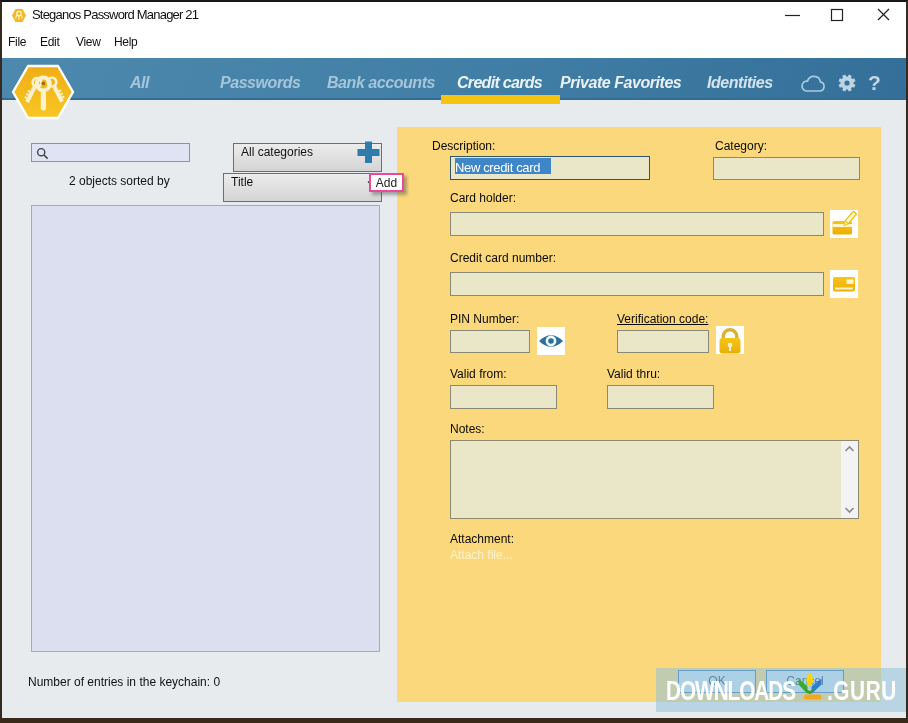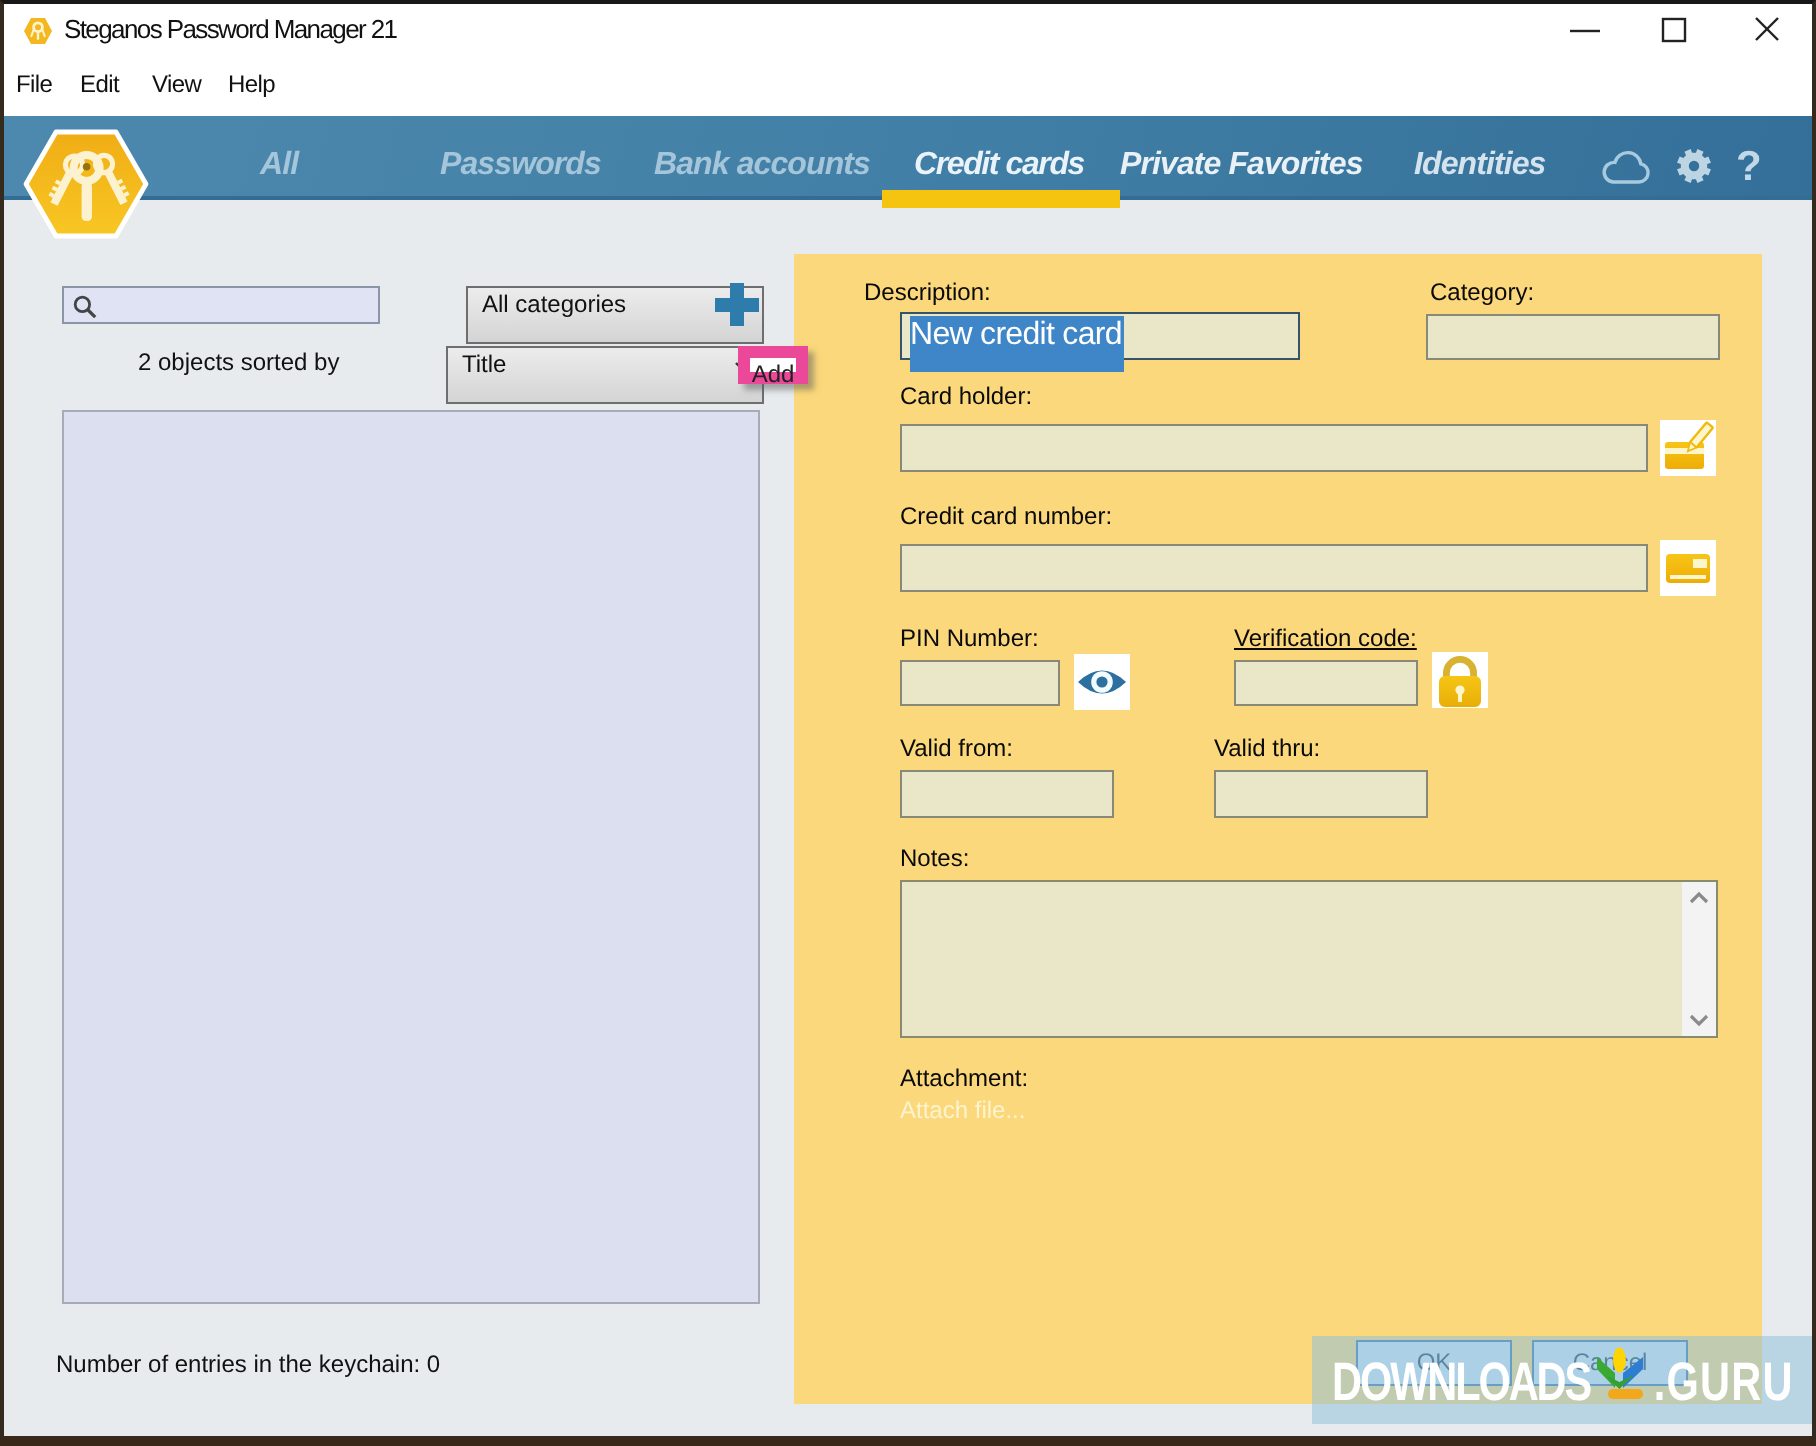--- a/index.html
+++ b/index.html
@@ -22,21 +22,21 @@
     background:linear-gradient(105deg,#4d89ae,#417ea5 55%,#336f98); border-bottom:2px solid #336d93; }
   .nav-item { position:absolute; top:16px; font-size:16px; font-weight:bold; letter-spacing:-0.45px;font-style:italic; }
   #underline { position:absolute; left:441px; top:95px; width:119px; height:9px; background:#f4c411; z-index:4; }
   #searchbox { position:absolute; left:31px; top:143px; width:159px; height:19px;
     background:#dfe3f3; border:1px solid #8a96a8; }
   .combo { position:absolute; height:29px; background:linear-gradient(#ececec,#d4d4d4);
     border:1px solid #6e6e6e; font-size:12px; color:#111; line-height:17px; padding-left:7px;margin-left:31px; }
   .combo .chev { position:absolute; right:6px; top:5px; width:8px; height:8px; }
   #sorted-label { position:absolute; left:69px; top:174px; font-size:12px; color:#111; }
   #tooltip { position:absolute; left:369px; top:173px; width:35px; height:19px; background:#fff;
-    border:6px solid #ec4899; box-shadow:3px 3px 3px rgba(90,90,90,0.5);
+    border:2px solid #ec4899; box-shadow:3px 3px 3px rgba(90,90,90,0.5);
     font-size:12px; color:#222; text-align:center; line-height:17px; z-index:6; }
   #listbox { position:absolute; left:31px; top:205px; width:349px; height:447px;
     background:#dbdff0; border:1px solid #a7aab8; }
   #entries { position:absolute; left:28px; top:675px; width:350px; text-align:left; font-size:12px; color:#111; }
   #panel { position:absolute; left:397px; top:127px; width:484px; height:575px; background:#fbd87b; }
   .lbl { position:absolute; font-size:12px; color:#0a0a0a; }
   .field { position:absolute; background:#eae6c8; border:1px solid #898977; }
   .iconbtn { position:absolute; background:#fff; }
   #attach-link { position:absolute; font-size:12px; color:#fdf3cf; }
   .btn { position:absolute; width:78px; height:23px; background:#cce4f7; border:1px solid #3173ad;
@@ -141,21 +141,21 @@
     </svg>
 </div>
 <div id="listbox"></div>
 <div id="entries">Number of entries in the keychain: 0</div>
 
 <div id="panel"></div>
 <div id="tooltip">Add</div>
 <div class="lbl" style="left:432px; top:139px;">Description:</div>
 <div class="lbl" style="left:715px; top:139px;">Category:</div>
 <div class="field" style="left:450px; top:156px; width:200px; height:24px; border:1px solid #33546b; padding:1px 4px;">
-  <span style="display:inline-block; height:28px; line-height:20px; background:#3f86c8; color:#fff; font-size:16px; letter-spacing:-0.35px; padding-right:1px;">New credit card</span>
+  <span style="display:inline-block; height:16px; line-height:20px; background:#3f86c8; color:#fff; font-size:13px; letter-spacing:-0.35px; padding-right:11px;">New credit card</span>
 </div>
 <div class="field" style="left:713px; top:157px; width:147px; height:23px;"></div>
 
 <div class="lbl" style="left:450px; top:191px;">Card holder:</div>
 <div class="field" style="left:450px; top:212px; width:374px; height:24px;"></div>
 <div class="iconbtn" style="left:830px; top:210px; width:28px; height:28px;">
   <svg width="28" height="28" viewBox="0 0 28 28">
     <defs>
       <linearGradient id="cardg" x1="0" y1="0" x2="0" y2="1">
         <stop offset="0" stop-color="#f7c517"></stop>

